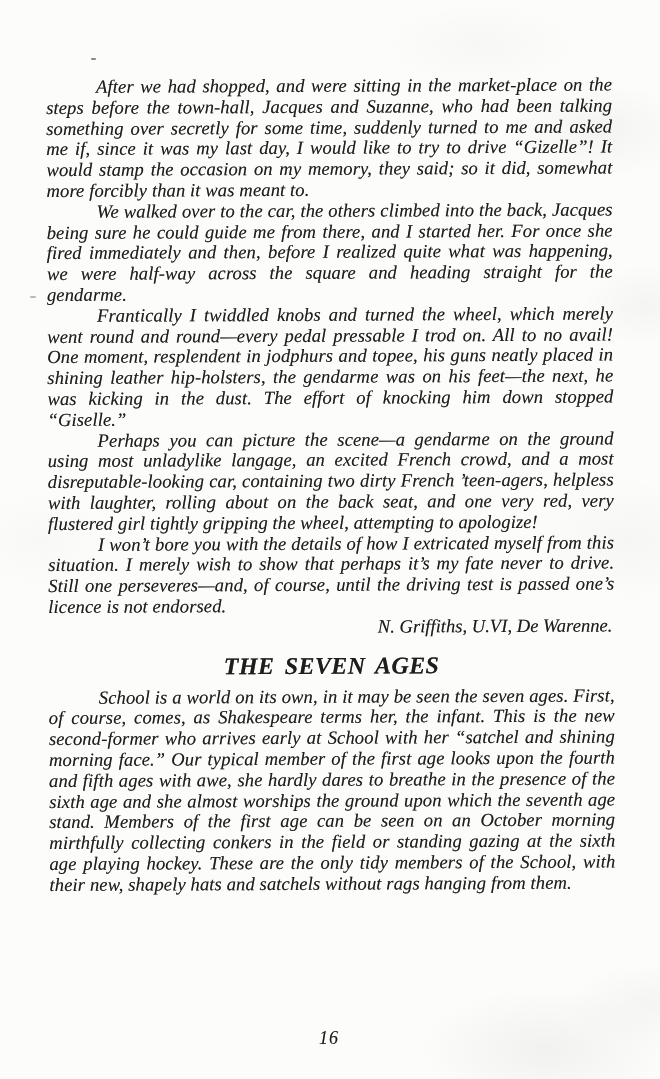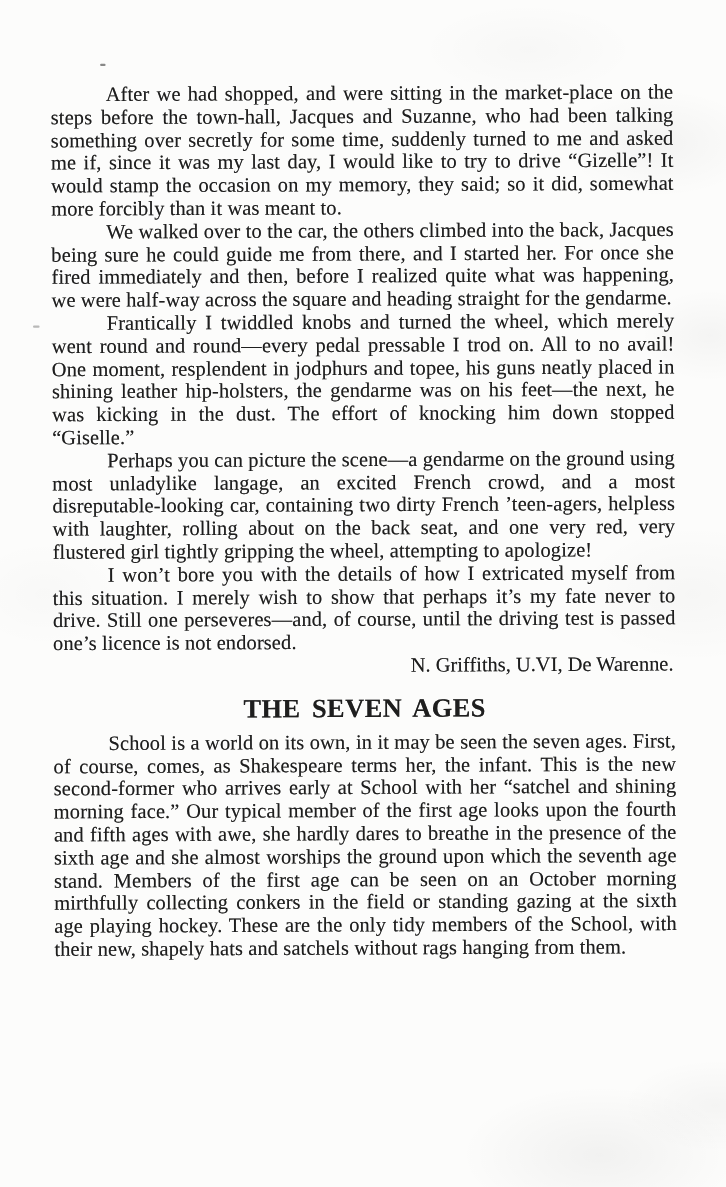--- a/index.html
+++ b/index.html
@@ -11,20 +11,21 @@
     height: 1079px;
     position: relative;
     overflow: hidden;
     background: #fcfcfb;
     font-family: "Liberation Serif", "DejaVu Serif", serif;
     color: #1e1e1e;
   }
   .page {
     position: absolute;
     inset: 0;
+    font-style: italic;
   }
   
   .texture {
     position: absolute;
     inset: 0;
     pointer-events: none;
     background:
       radial-gradient(ellipse 130px 70px at 600px 130px, rgba(0,0,0,0.035), transparent 70%),
       radial-gradient(ellipse 90px 60px at 645px 305px, rgba(0,0,0,0.030), transparent 70%),
       radial-gradient(ellipse 150px 90px at 630px 540px, rgba(0,0,0,0.022), transparent 70%),
@@ -110,13 +111,14 @@
     <p class="body-para">We walked over to the car, the others climbed into the back, Jacques being sure he could guide me from there, and I started her. For once she fired immediately and then, before I realized quite what was happening, we were half-way across the square and heading straight for the gendarme.</p>
     <p class="body-para">Frantically I twiddled knobs and turned the wheel, which merely went round and round—every pedal pressable I trod on. All to no avail! One moment, resplendent in jodphurs and topee, his guns neatly placed in shining leather hip-holsters, the gendarme was on his feet—the next, he was kicking in the dust. The effort of knocking him down stopped “Giselle.”</p>
     <p class="body-para">Perhaps you can picture the scene—a gendarme on the ground using most unladylike langage, an excited French crowd, and a most disreputable-looking car, containing two dirty French ’teen-agers, helpless with laughter, rolling about on the back seat, and one very red, very flustered girl tightly gripping the wheel, attempting to apologize!</p>
     <p class="body-para">I won’t bore you with the details of how I extricated myself from this situation. I merely wish to show that perhaps it’s my fate never to drive. Still one perseveres—and, of course, until the driving test is passed one’s licence is not endorsed.</p>
     <p class="byline">N. Griffiths, U.VI, De Warenne.</p>
 
     <h2 class="section-heading">THE SEVEN AGES</h2>
     <p class="body-para">School is a world on its own, in it may be seen the seven ages. First, of course, comes, as Shakespeare terms her, the infant. This is the new second-former who arrives early at School with her “satchel and shining morning face.” Our typical member of the first age looks upon the fourth and fifth ages with awe, she hardly dares to breathe in the presence of the sixth age and she almost worships the ground upon which the seventh age stand. Members of the first age can be seen on an October morning mirthfully collecting conkers in the field or standing gazing at the sixth age playing hockey. These are the only tidy members of the School, with their new, shapely hats and satchels without rags hanging from them.</p>
   </main>
 
+  <div class="page-number">16</div>
 </div>
 
 </body></html>

